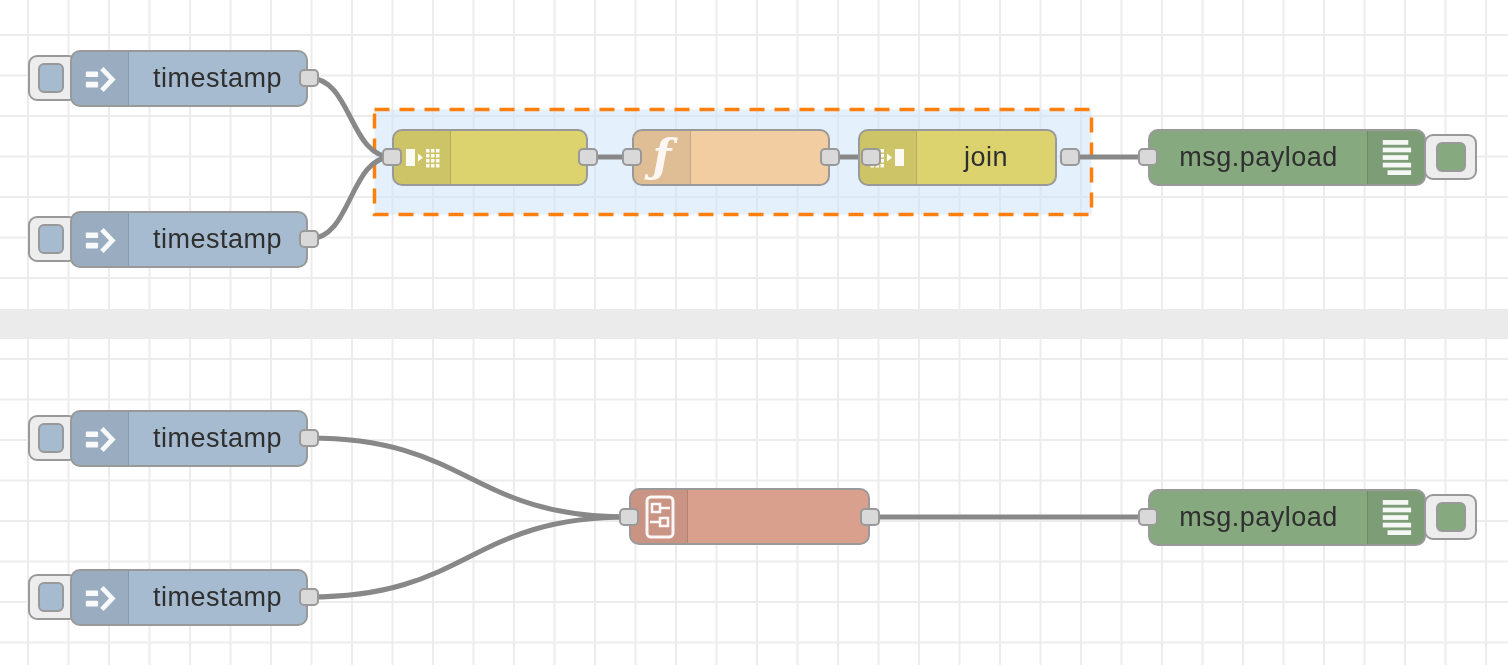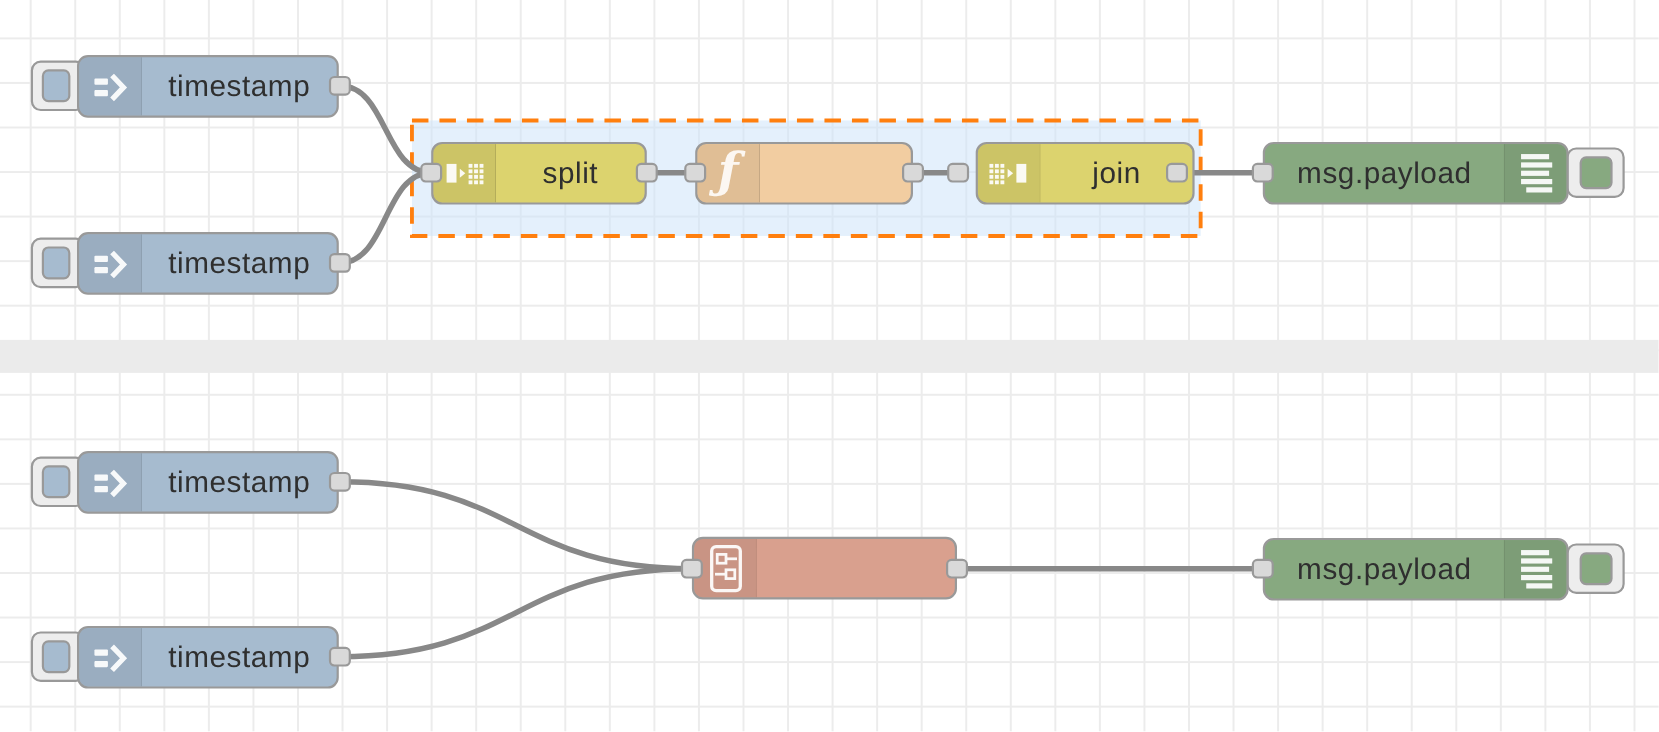--- a/index.html
+++ b/index.html
@@ -116,31 +116,30 @@
             <rect x="32" y="11" width="3.5" height="3.5"></rect>
           <rect x="22" y="16" width="3.5" height="3.5"></rect>
             <rect x="27" y="16" width="3.5" height="3.5"></rect>
             <rect x="32" y="16" width="3.5" height="3.5"></rect>
           <rect x="22" y="21" width="3.5" height="3.5"></rect>
             <rect x="27" y="21" width="3.5" height="3.5"></rect>
             <rect x="32" y="21" width="3.5" height="3.5"></rect>
         </g>
       </svg>
     </div>
-    <div class="lbl">split</div>
   </div>
 
   <div class="node" style="left:632px;top:129px;width:198px;background:#f2cda1">
     <div class="iconarea">
       <div class="ficon">ƒ</div>
     </div>
     <div class="lbl"></div>
   </div>
 
-  <div class="node" style="left:887px;top:129px;width:199px;background:#dcd36e">
+  <div class="node" style="left:858px;top:129px;width:199px;background:#dcd36e">
     <div class="iconarea">
       <svg class="icn" width="36" height="30" viewBox="0 0 36 30">
         <g fill="#fff">
           <rect x="0.5" y="6" width="3.5" height="3.5"></rect>
             <rect x="5.5" y="6" width="3.5" height="3.5"></rect>
             <rect x="10.5" y="6" width="3.5" height="3.5"></rect>
           <rect x="0.5" y="11" width="3.5" height="3.5"></rect>
             <rect x="5.5" y="11" width="3.5" height="3.5"></rect>
             <rect x="10.5" y="11" width="3.5" height="3.5"></rect>
           <rect x="0.5" y="16" width="3.5" height="3.5"></rect>

